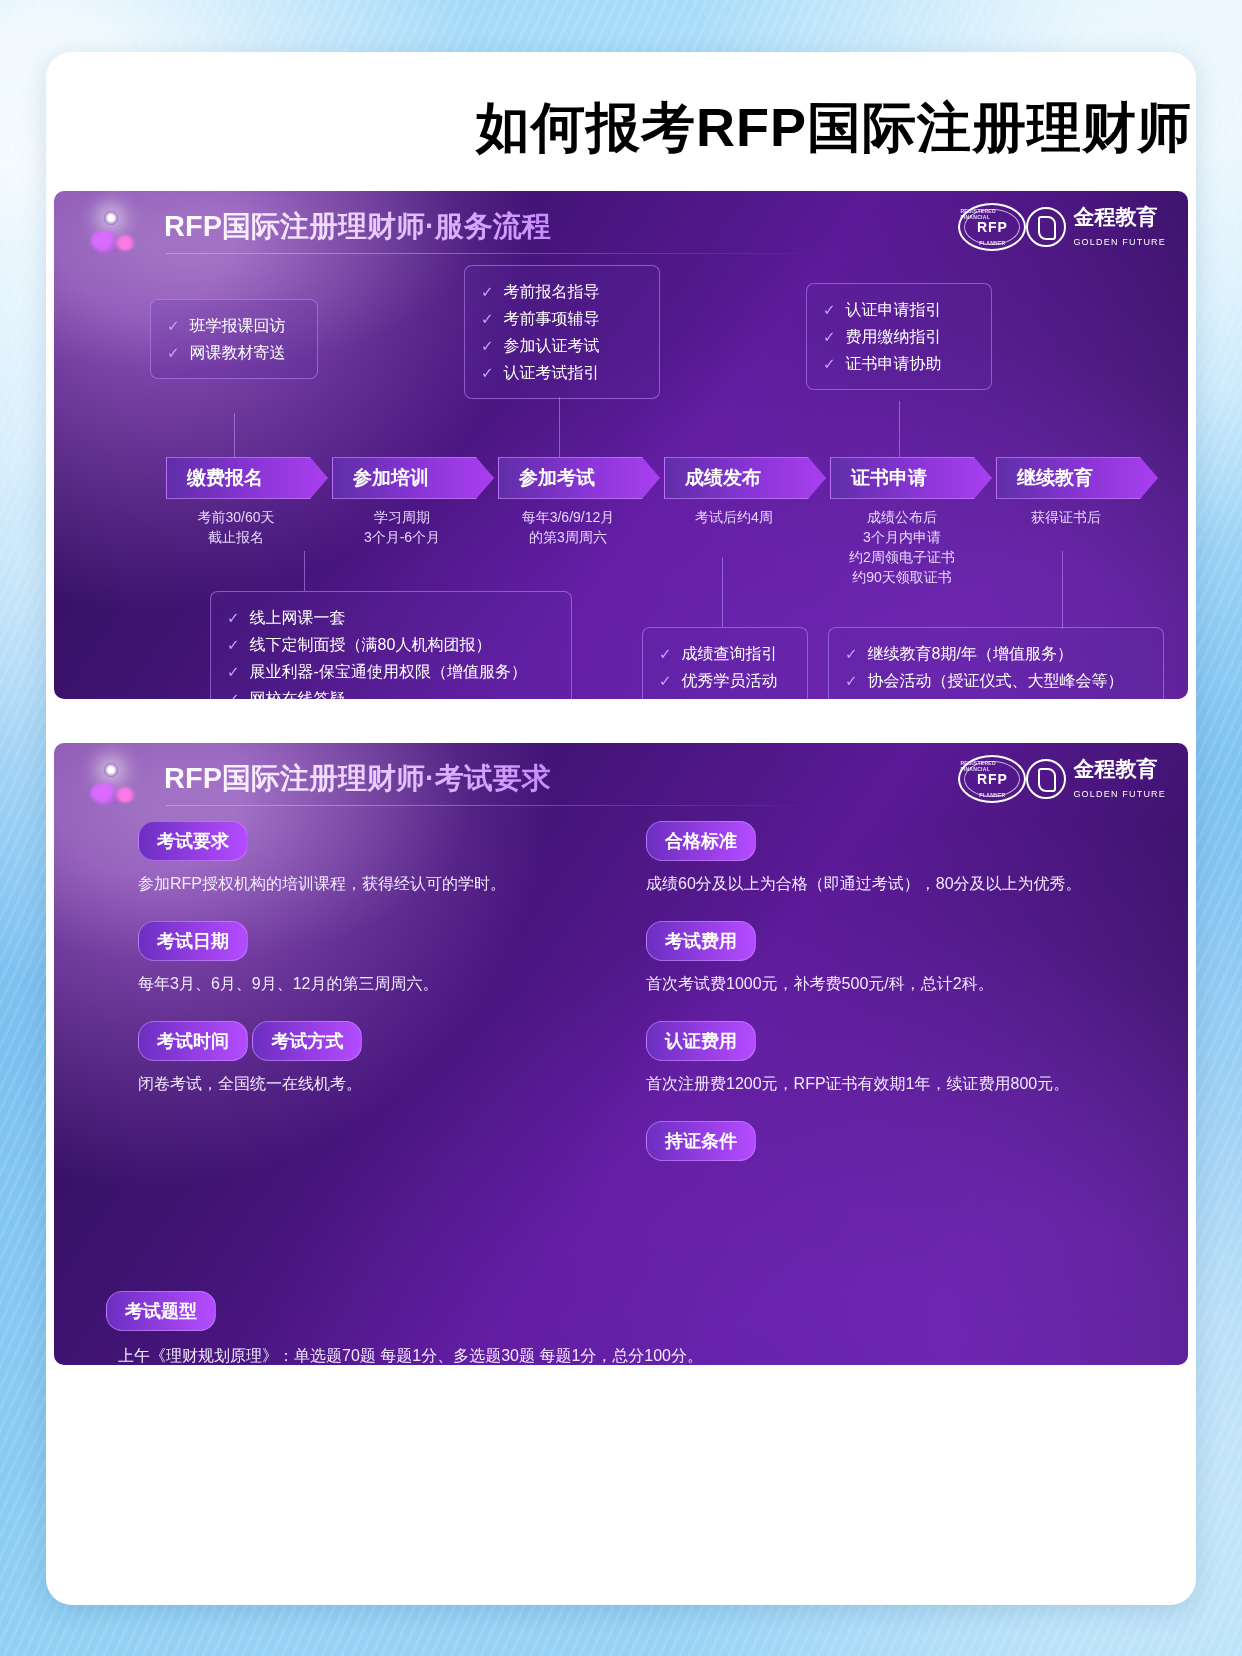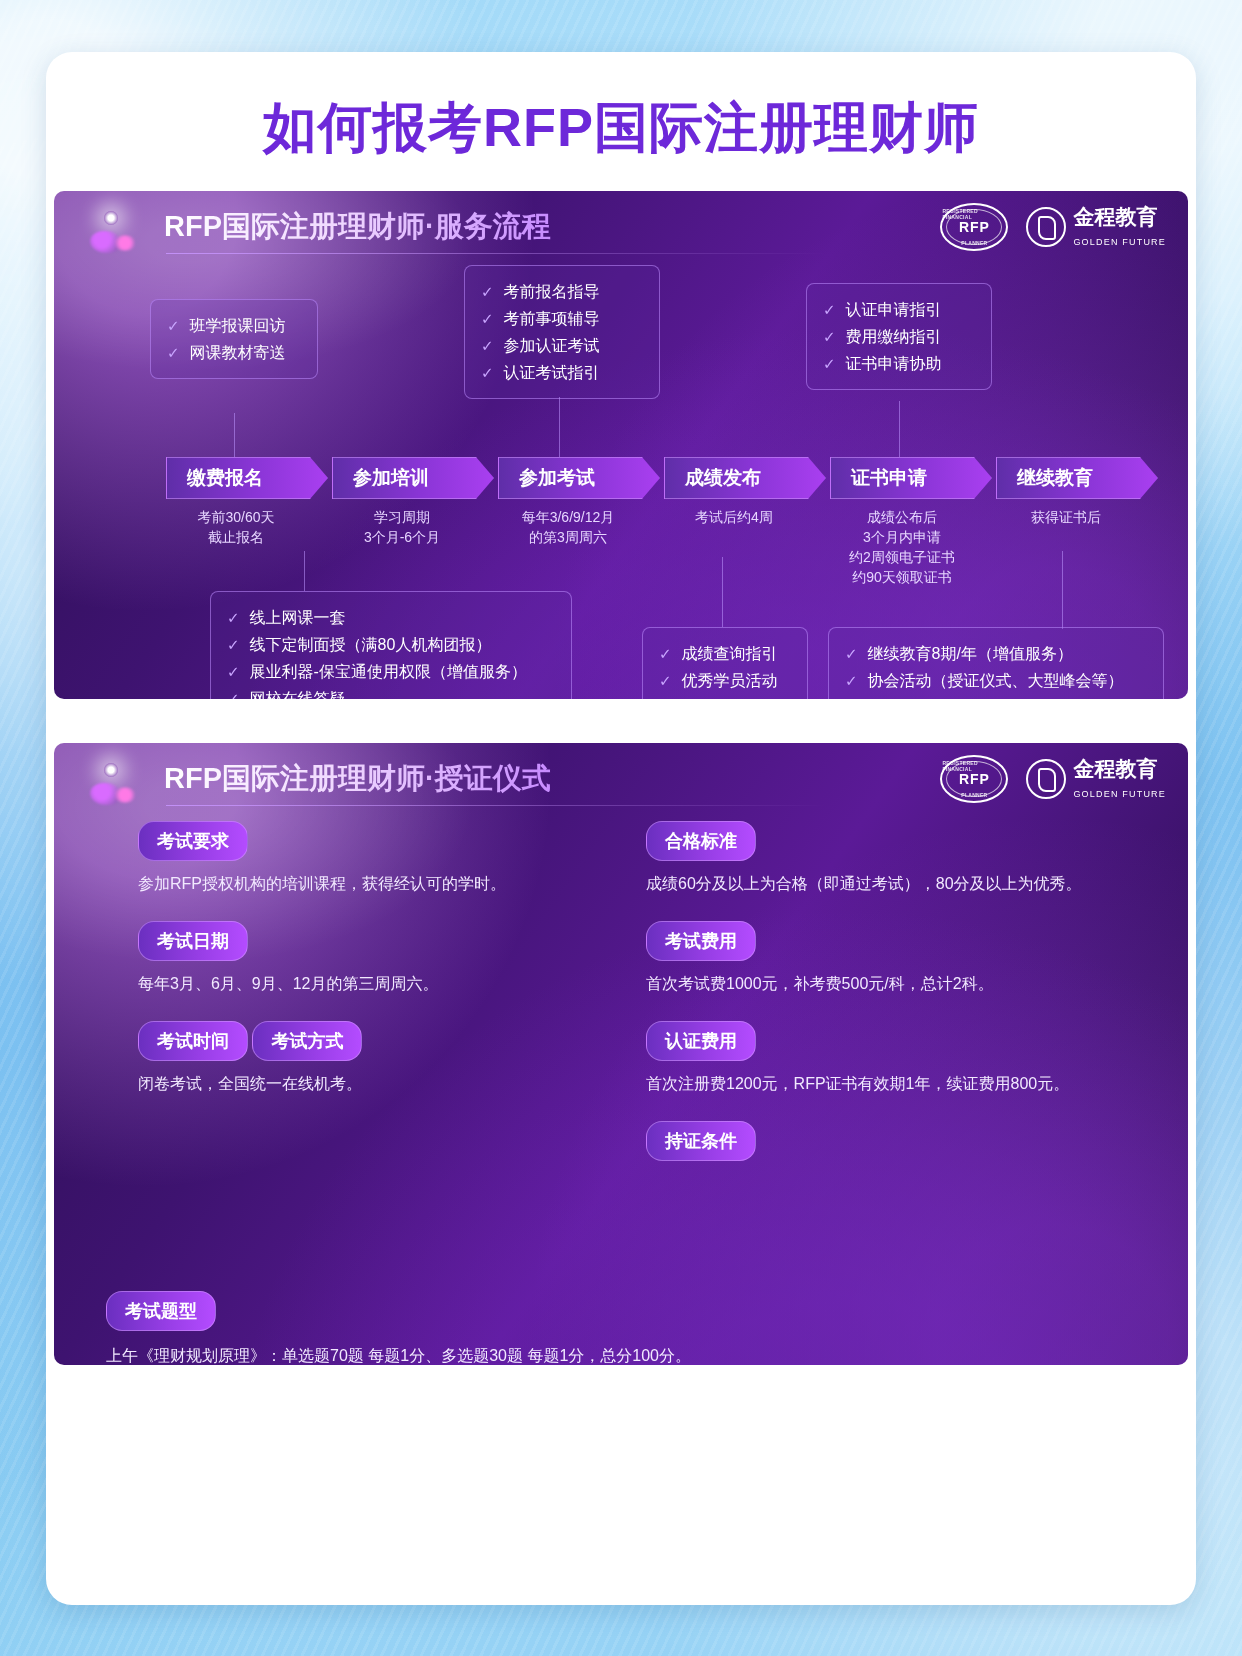--- a/index.html
+++ b/index.html
@@ -31,24 +31,24 @@
 
   .card{
     position:absolute;left:46px;top:52px;width:1150px;height:1553px;
     background:#ffffff;border-radius:26px;
     box-shadow:0 6px 26px rgba(40,90,140,.18);
     overflow:hidden;
   }
 
   
   .main-title{
-    text-align:center;
+    text-align:right;
     font-size:54px;font-weight:bold;letter-spacing:1px;
-    color:#6d28d9;
-    padding:40px 18px 26px;
+    color:#000000;
+    padding:40px 4px 26px;
     white-space:nowrap;
   }
 
   
   .panel{
     position:relative;
     margin:0 8px;
     border-radius:10px;
     background:
       radial-gradient(circle at 8% 6%, rgba(210,130,255,.55) 0 8%, rgba(0,0,0,0) 34%),
@@ -82,21 +82,21 @@
   .p-title{
     position:absolute;left:110px;top:16px;
     font-size:29px;font-weight:bold;
     background:linear-gradient(90deg,#ffffff 0%,#f0d8ff 45%,#c78bff 100%);
     -webkit-background-clip:text;background-clip:text;color:transparent;
     white-space:nowrap;
   }
   .p-rule{position:absolute;left:112px;top:62px;width:660px;height:1px;
     background:linear-gradient(90deg,rgba(200,150,255,.85),rgba(200,150,255,0));}
 
-  .logos{position:absolute;right:22px;top:12px;display:flex;align-items:center;gap:18px;}
+  .logos{position:absolute;right:22px;top:12px;display:flex;align-items:center;gap:0;}
   .seal{width:64px;height:44px;border-radius:50%;border:2px solid #fff;display:flex;align-items:center;justify-content:center;
     color:#fff;font-size:14px;font-weight:bold;letter-spacing:1px;position:relative;}
   .seal:before{content:"";position:absolute;inset:4px;border-radius:50%;border:1px solid rgba(255,255,255,.65);}
   .seal small{position:absolute;top:3px;font-size:5px;letter-spacing:.3px;opacity:.85;}
   .seal em{position:absolute;bottom:3px;font-size:5px;font-style:normal;letter-spacing:.3px;opacity:.85;}
   .gf{display:flex;align-items:center;gap:7px;}
   .gf-mark{width:36px;height:36px;border-radius:50%;border:2px solid #fff;position:relative;}
   .gf-mark:after{content:"";position:absolute;left:10px;top:7px;width:14px;height:20px;border:2px solid #fff;border-radius:3px 8px 3px 8px;}
   .gf-text{line-height:1.05;color:#fff;}
   .gf-text .t1{font-size:21px;font-weight:bold;}
@@ -131,21 +131,21 @@
   .colR{left:560px;top:0;}
   .tag{
     display:inline-block;color:#fff;font-size:18px;font-weight:bold;
     padding:7px 18px;border-radius:16px;white-space:nowrap;
     background:linear-gradient(90deg,#6b2fc0 0%,#9a3fe8 60%,#b44cff 100%);
     border:1px solid rgba(215,160,255,.5);
   }
   .body-text{color:#f2e9ff;font-size:16px;line-height:26px;margin:10px 0 24px;white-space:nowrap;}
   .body-text.two{white-space:normal;}
   .qtype{position:absolute;left:52px;top:470px;width:1020px;}
-  .qtype .body-text{margin:12px 0 4px;}
+  .qtype .body-text{margin:12px 12px 4px;}
 </style>
 </head>
 <body>
 
 <div class="bg"></div>
 
 <div class="card">
 
   <div class="main-title">如何报考RFP国际注册理财师</div>
 
@@ -310,21 +310,21 @@
     </div>
   </div>
 
   <div class="panel panel2">
     <div class="p-head">
       <div class="sparkle">
         <div class="c1"></div>
           <div class="c2"></div>
           <div class="c3"></div>
       </div>
-      <div class="p-title">RFP国际注册理财师·授证仪式</div>
+      <div class="p-title">RFP国际注册理财师·考试要求</div>
       <div class="p-rule"></div>
       <div class="logos">
         <div class="seal">
           <small>REGISTERED FINANCIAL</small>
           <span>RFP</span>
           <em>PLANNER</em>
         </div>
         <div class="gf">
           <div class="gf-mark"></div>
           <div class="gf-text">

